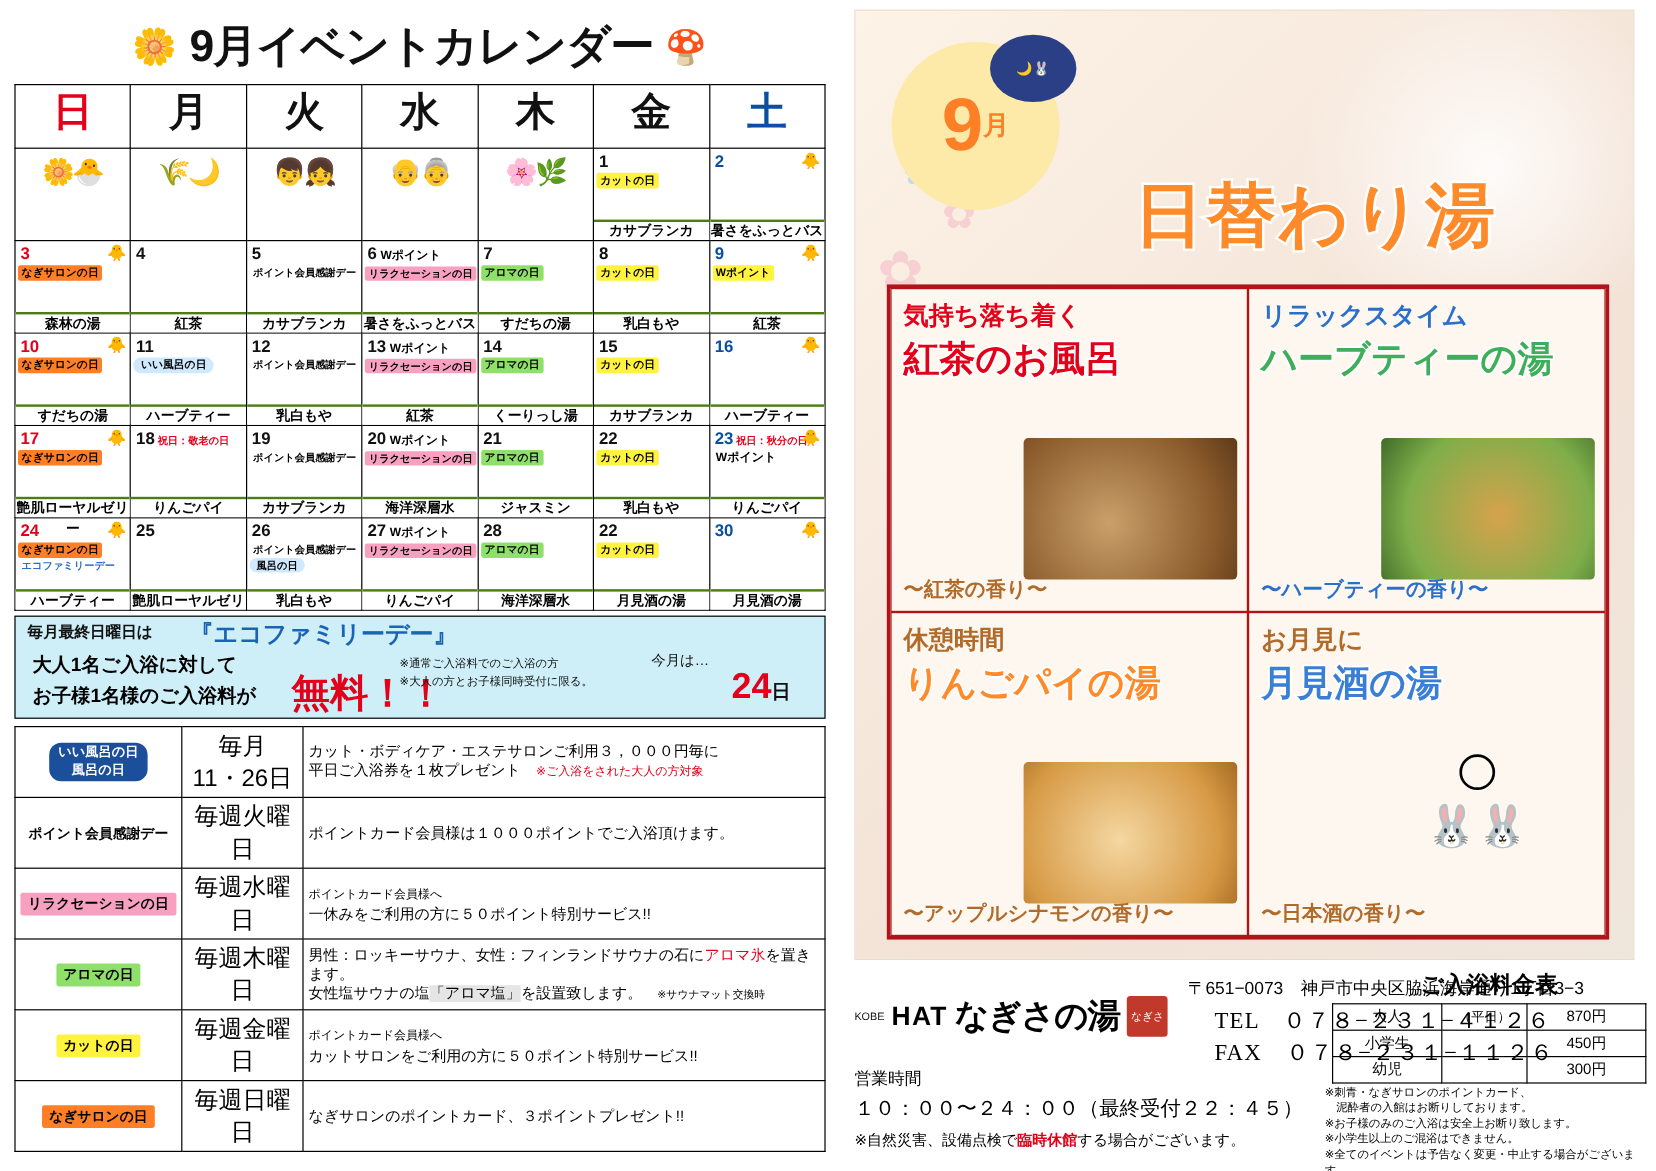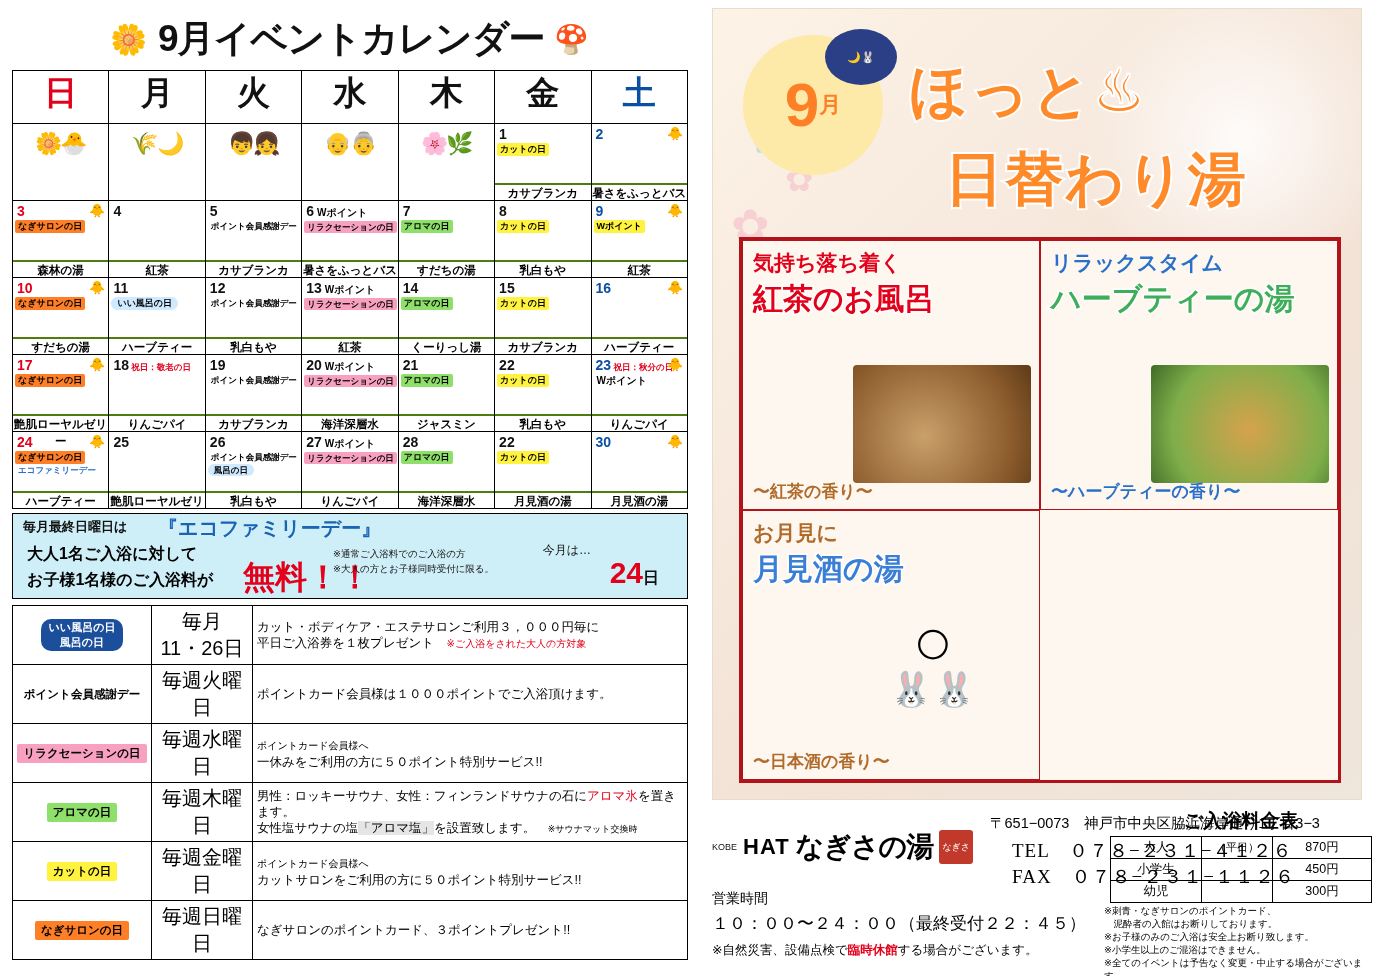--- a/index.html
+++ b/index.html
@@ -370,35 +370,40 @@
       <span class="blossom" style="left:18px;top:190px">✿</span>
       <span class="blossom" style="left:72px;top:150px;font-size:34px">✿</span>
       <span class="blossom" style="left:40px;top:120px;font-size:26px;color:#8fd0e8">✿</span>
 
       <div class="circle9">
         <span class="nine">9</span>
         <span class="getsu">月</span>
       </div>
       <div class="moonbadge">🌙🐰</div>
 
-      <div class="ptitle1">ほっと♨</div>
       <div class="ptitle2">日替わり湯</div>
 
       <div class="quad">
         <div class="q">
           <div class="sub">気持ち落ち着く</div>
           <div class="main m-red">紅茶のお風呂</div>
           <div class="photo ph-tea"></div>
           <div class="scent">〜紅茶の香り〜</div>
         </div>
         <div class="q">
           <div class="sub blue">リラックスタイム</div>
           <div class="main m-green">ハーブティーの湯</div>
           <div class="photo ph-herb"></div>
           <div class="scent b">〜ハーブティーの香り〜</div>
+        </div>
+        <div class="q">
+          <div class="sub brown">休憩時間</div>
+          <div class="main m-orange">りんごパイの湯</div>
+          <div class="photo ph-pie"></div>
+          <div class="scent">〜アップルシナモンの香り〜</div>
         </div>
         <div class="q">
           <div class="sub brown">お月見に</div>
           <div class="main m-blue">月見酒の湯</div>
           <div class="moonset">🌕<br>🐰🐰</div>
           <div class="scent">〜日本酒の香り〜</div>
         </div>
       </div>
     </div>
 

